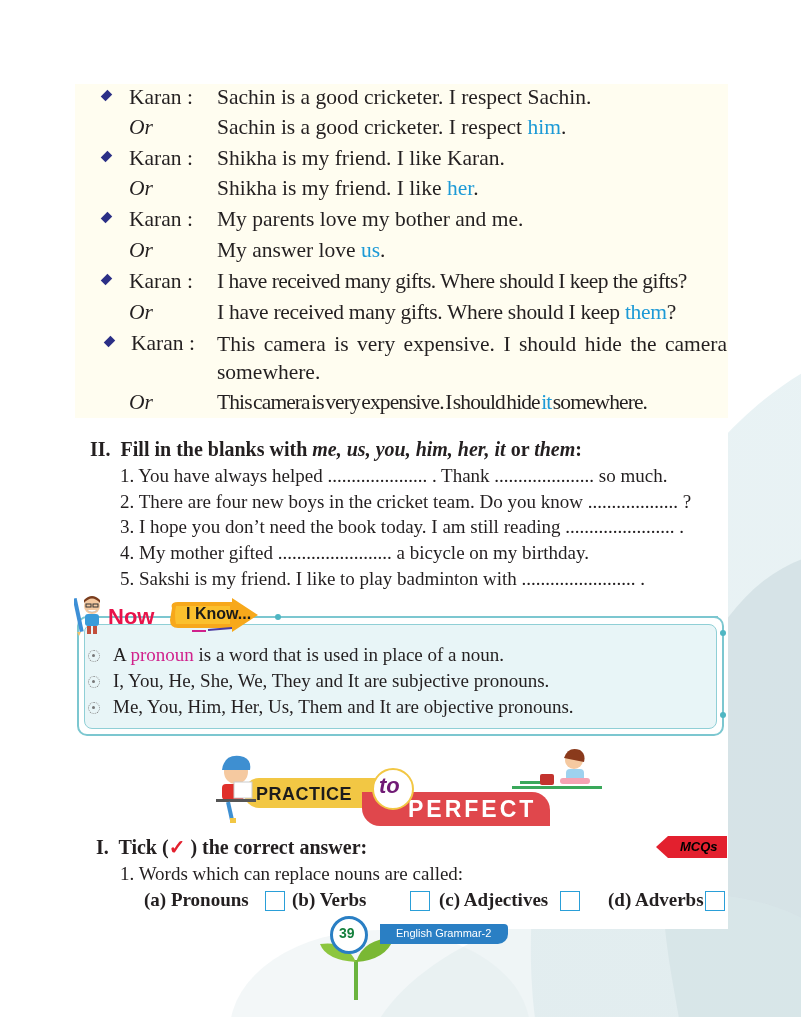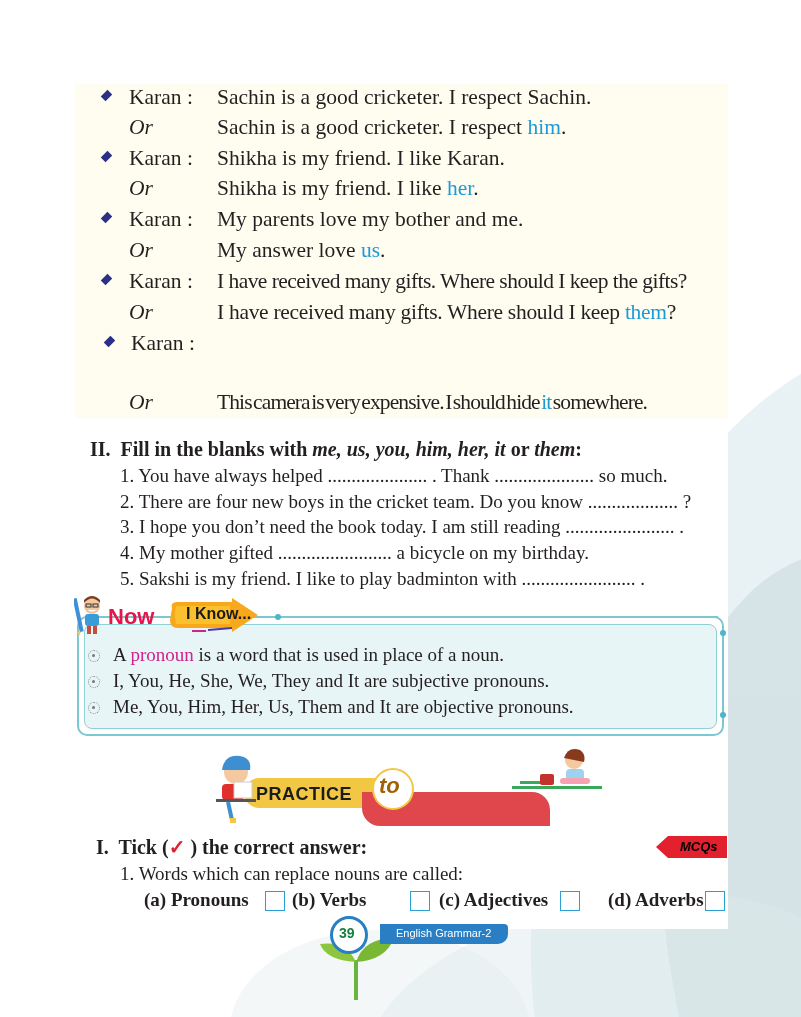--- a/index.html
+++ b/index.html
@@ -41,21 +41,21 @@
     .nik-now { position: absolute; left: 38px; top: 10px; font-family: "Liberation Sans", "DejaVu Sans", sans-serif; font-weight: bold; font-size: 22px; color: #e8134a; }
     .nik-arrow { position: absolute; left: 96px; top: 4px; width: 94px; height: 34px; }
     .nik-iknow { position: absolute; left: 116px; top: 11px; font-family: "Liberation Sans", "DejaVu Sans", sans-serif; font-weight: bold; font-size: 16px; color: #1a1a1a; }
 
     .ptp { position: absolute; left: 212px; top: 748px; width: 380px; height: 82px; }
     .ptp .practice-bar { position: absolute; left: 32px; top: 30px; width: 150px; height: 30px; background: #f2c744; border-radius: 15px 0 0 15px; }
     .ptp .practice { position: absolute; left: 44px; top: 36px; font-family: "Liberation Sans", "DejaVu Sans", sans-serif; font-weight: 900; font-size: 18px; color: #1c1c1c; letter-spacing: 0.5px; }
     .ptp .perfect-bar { position: absolute; left: 150px; top: 44px; width: 188px; height: 34px; background: #e0474c; border-radius: 0 18px 0 18px; }
     .ptp .perfect { position: absolute; left: 196px; top: 48px; font-family: "Liberation Sans", "DejaVu Sans", sans-serif; font-weight: 900; font-size: 23px; color: #ffffff; letter-spacing: 3px; }
     .ptp .to-circle { position: absolute; left: 160px; top: 20px; width: 42px; height: 42px; border-radius: 50%; background: #ffffff; border: 2px solid #f2c744; }
-    .ptp .to { position: absolute; left: 167px; top: 25px; font-family: "Liberation Sans", "DejaVu Sans", sans-serif; font-style: italic; font-weight: bold; font-size: 22px; color: #a16207; }
+    .ptp .to { position: absolute; left: 167px; top: 25px; font-family: "Liberation Sans", "DejaVu Sans", sans-serif; font-style: italic; font-weight: bold; font-size: 22px; color: #701a75; }
     .ptp .kid1 { position: absolute; left: 2px; top: 4px; width: 44px; height: 72px; }
     .ptp .kid2 { position: absolute; left: 300px; top: 0; width: 90px; height: 48px; }
 
     .mcq-tag { position: absolute; left: 656px; top: 836px; width: 71px; height: 22px; }
     .mcq-tag .shape { position: absolute; inset: 0; background: #e3202e; clip-path: polygon(12px 0, 100% 0, 100% 100%, 12px 100%, 0 50%); }
     .mcq-tag .lbl { position: absolute; left: 24px; top: 3px; font-family: "Liberation Sans", "DejaVu Sans", sans-serif; font-style: italic; font-weight: bold; font-size: 13px; color: #000000; }
 
     .opts { position: absolute; top: 889px; left: 144px; font-size: 19px; white-space: nowrap; }
     .opt { position: absolute; top: 0; white-space: nowrap; font-weight: bold; }
     .chk { position: absolute; top: 2px; width: 20px; height: 20px; border: 1.8px solid #2a9fd8; background: #fff; }
@@ -116,20 +116,21 @@
     <span class="text" style="letter-spacing:-0.55px;">I have received many gifts. Where should I keep the gifts?</span>
   </div>
   <div class="ex-row" style="top:215px;">
     <span class="or">Or</span>
     <span class="text" style="letter-spacing:-0.3px;"><span>I have received many gifts. Where should I keep </span><span class="hl">them</span><span>?</span></span>
   </div>
 
   <div class="ex-row" style="top:246px; height:56px;">
     <span class="bullet" style="left:30px;"></span>
     <span class="speaker" style="left:56px;">Karan :</span>
+    <span class="text justify" style="line-height:28px;">This camera is very expensive. I  should hide the camera somewhere.</span>
   </div>
   <div class="ex-row" style="top:305px;">
     <span class="or">Or</span>
     <span class="text" style="letter-spacing:-0.9px; word-spacing:-3px;"><span>This camera is very expensive. I should hide </span><span class="hl">it</span><span> somewhere.</span></span>
   </div>
 </div>
 
 <div class="section-title" style="left:90px; top:438px;">
   <span>II.</span>&nbsp; <span>Fill in the blanks with </span><em>me, us, you, him, her, it</em><span> or </span><em>them</em><span>:</span>
 </div>
@@ -177,20 +178,21 @@
   <span class="sun"></span><span>I, You, He, She, We, They and It are subjective pronouns.</span>
 </div>
 <div class="nik-item" style="top:696px; left:88px;">
   <span class="sun"></span><span>Me, You, Him, Her, Us, Them and It are objective pronouns.</span>
 </div>
 
 <div class="ptp">
   <div class="practice-bar"></div>
   <div class="perfect-bar"></div>
   <span class="practice">PRACTICE</span>
+  <span class="perfect">PERFECT</span>
   <div class="to-circle"></div>
   <span class="to">to</span>
   <svg class="kid1" viewBox="0 0 44 72">
     <circle cx="22" cy="20" r="12" fill="#f5c9a0"></circle>
     <path d="M8 18 Q10 2 26 4 Q38 6 36 18 Z" fill="#3e8fd1"></path>
     <rect x="8" y="32" width="22" height="16" rx="4" fill="#e0302b"></rect>
     <rect x="20" y="30" width="18" height="16" fill="#fff" stroke="#ccc"></rect>
     <rect x="2" y="47" width="40" height="3" fill="#555"></rect>
     <path d="M14 50 L18 68" stroke="#3e8fd1" stroke-width="4"></path>
     <rect x="16" y="66" width="6" height="5" fill="#f2c744"></rect>

